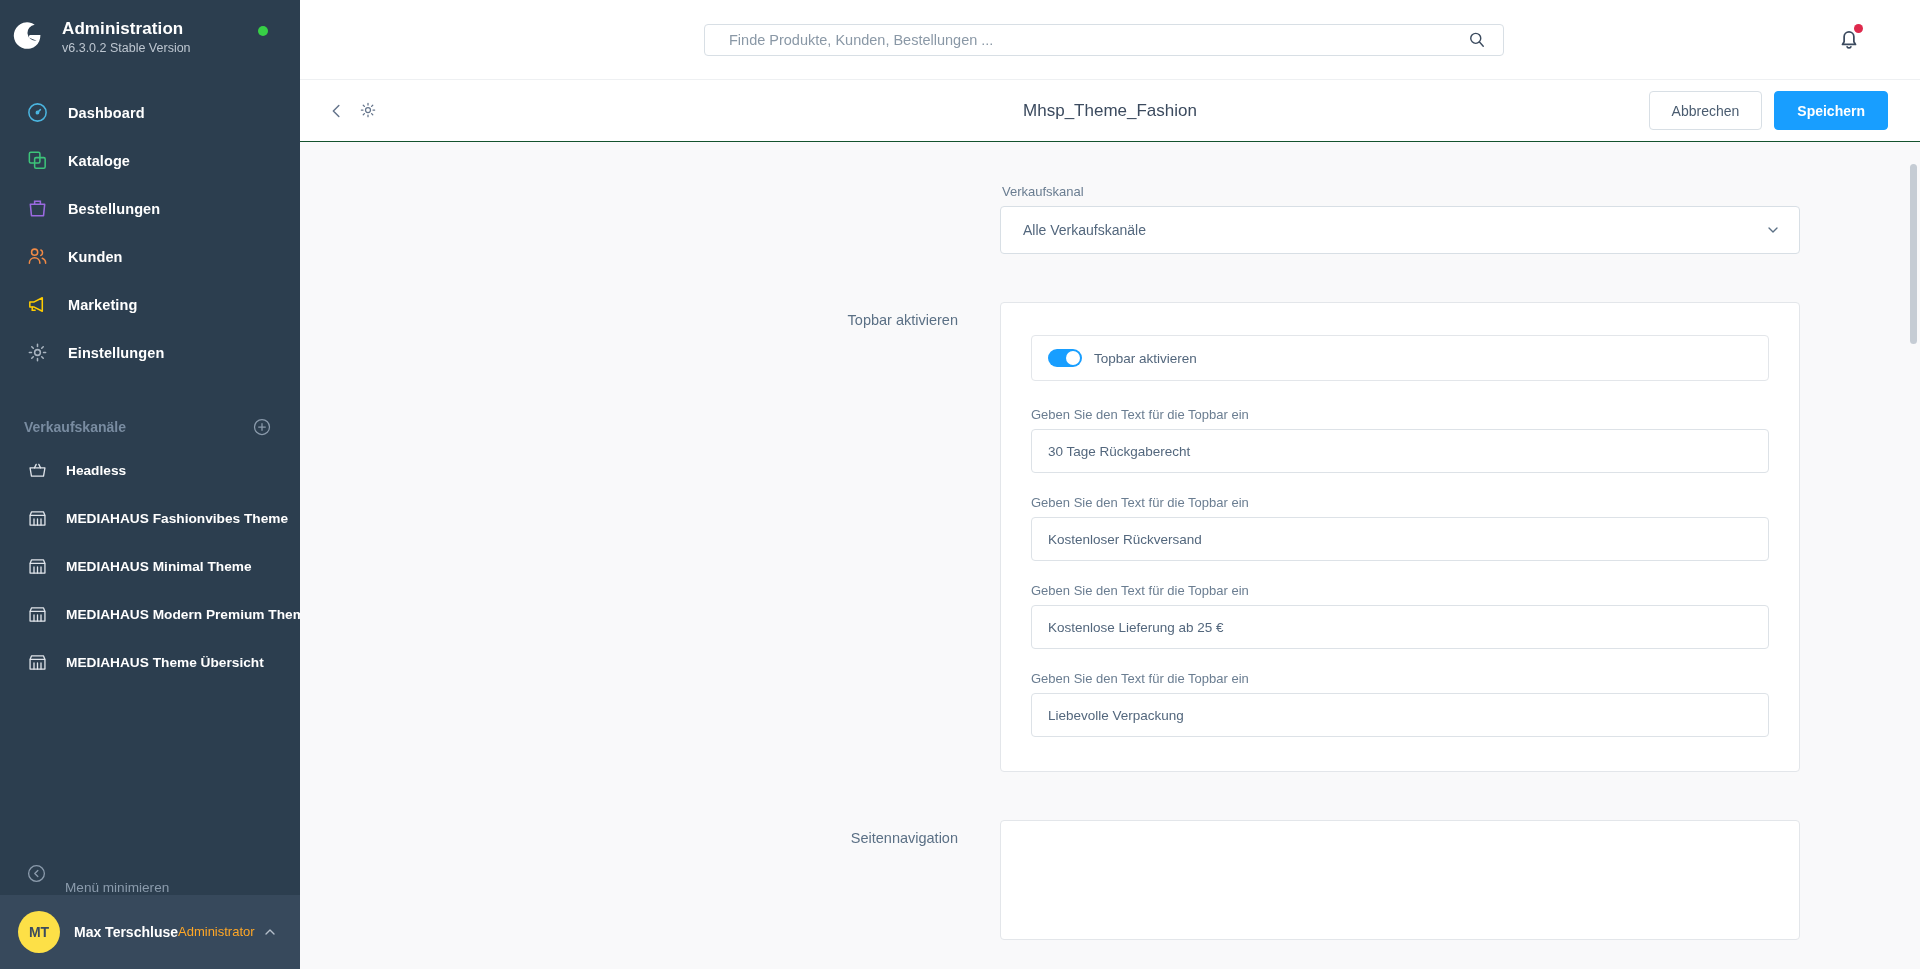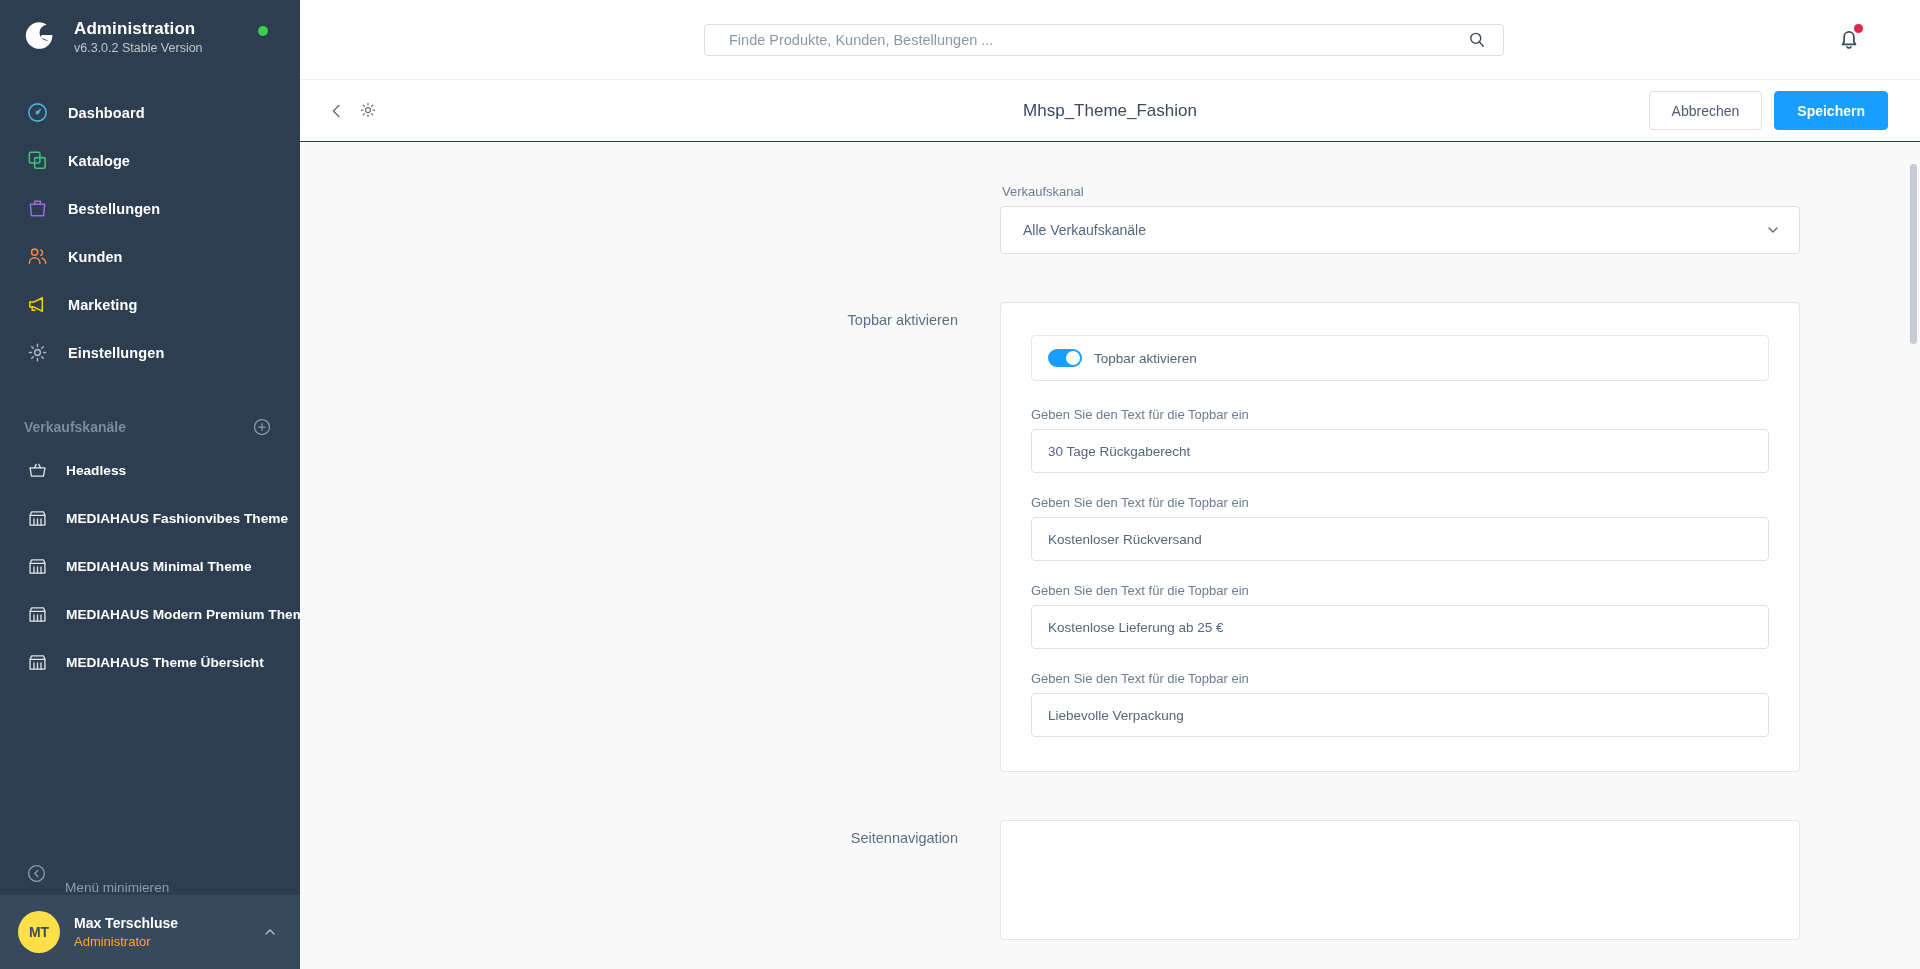--- a/index.html
+++ b/index.html
@@ -14,21 +14,21 @@
   
   .sidebar {
     width: 300px; height: 969px;
     background: #2c3e4f;
     display: flex; flex-direction: column;
     flex: 0 0 300px;
     position: relative;
   }
   .brand {
     display: flex; align-items: center;
-    padding: 18px 0 16px 22px;
+    padding: 18px 0 16px 10px;
     position: relative;
   }
   .brand-logo { width: 38px; height: 38px; flex: 0 0 38px; margin-right: 14px; }
   .brand-text { display: flex; flex-direction: column; justify-content: center; }
   .brand-title { color: #ffffff; font-size: 17px; font-weight: bold; line-height: 1.25; letter-spacing: .1px; }
   .brand-version { color: #bdc6d0; font-size: 12.5px; line-height: 1.3; margin-top: 1px; }
   .brand-status {
     width: 10px; height: 10px; border-radius: 50%;
     background: #37d046; position: absolute; right: 32px; top: 26px;
   }
@@ -73,21 +73,21 @@
     background: #37495c;
     display: flex; align-items: center; padding: 0 22px 0 18px;
     cursor: pointer;
   }
   .avatar {
     width: 42px; height: 42px; border-radius: 50%;
     background: #fde047; color: #3b4b5e;
     display: flex; align-items: center; justify-content: center;
     font-size: 14px; font-weight: bold; flex: 0 0 42px; margin-right: 14px;
   }
-  .user-meta { display: flex; flex-direction: column; flex: 1 1 auto; }
+  .user-meta { display: flex; flex-direction: row; flex: 1 1 auto; }
   .user-name { color: #ffffff; font-size: 14px; font-weight: bold; line-height: 1.35; }
   .user-role { color: #ffa726; font-size: 13px; line-height: 1.35; }
   .user-chev { width: 16px; height: 16px; flex: 0 0 16px; }
 
   
   .main { flex: 1 1 auto; display: flex; flex-direction: column; height: 969px; background: #f9f9fa; min-width: 0; }
 
   .topbar {
     height: 80px; background: #ffffff;
     display: flex; align-items: center; justify-content: center;

